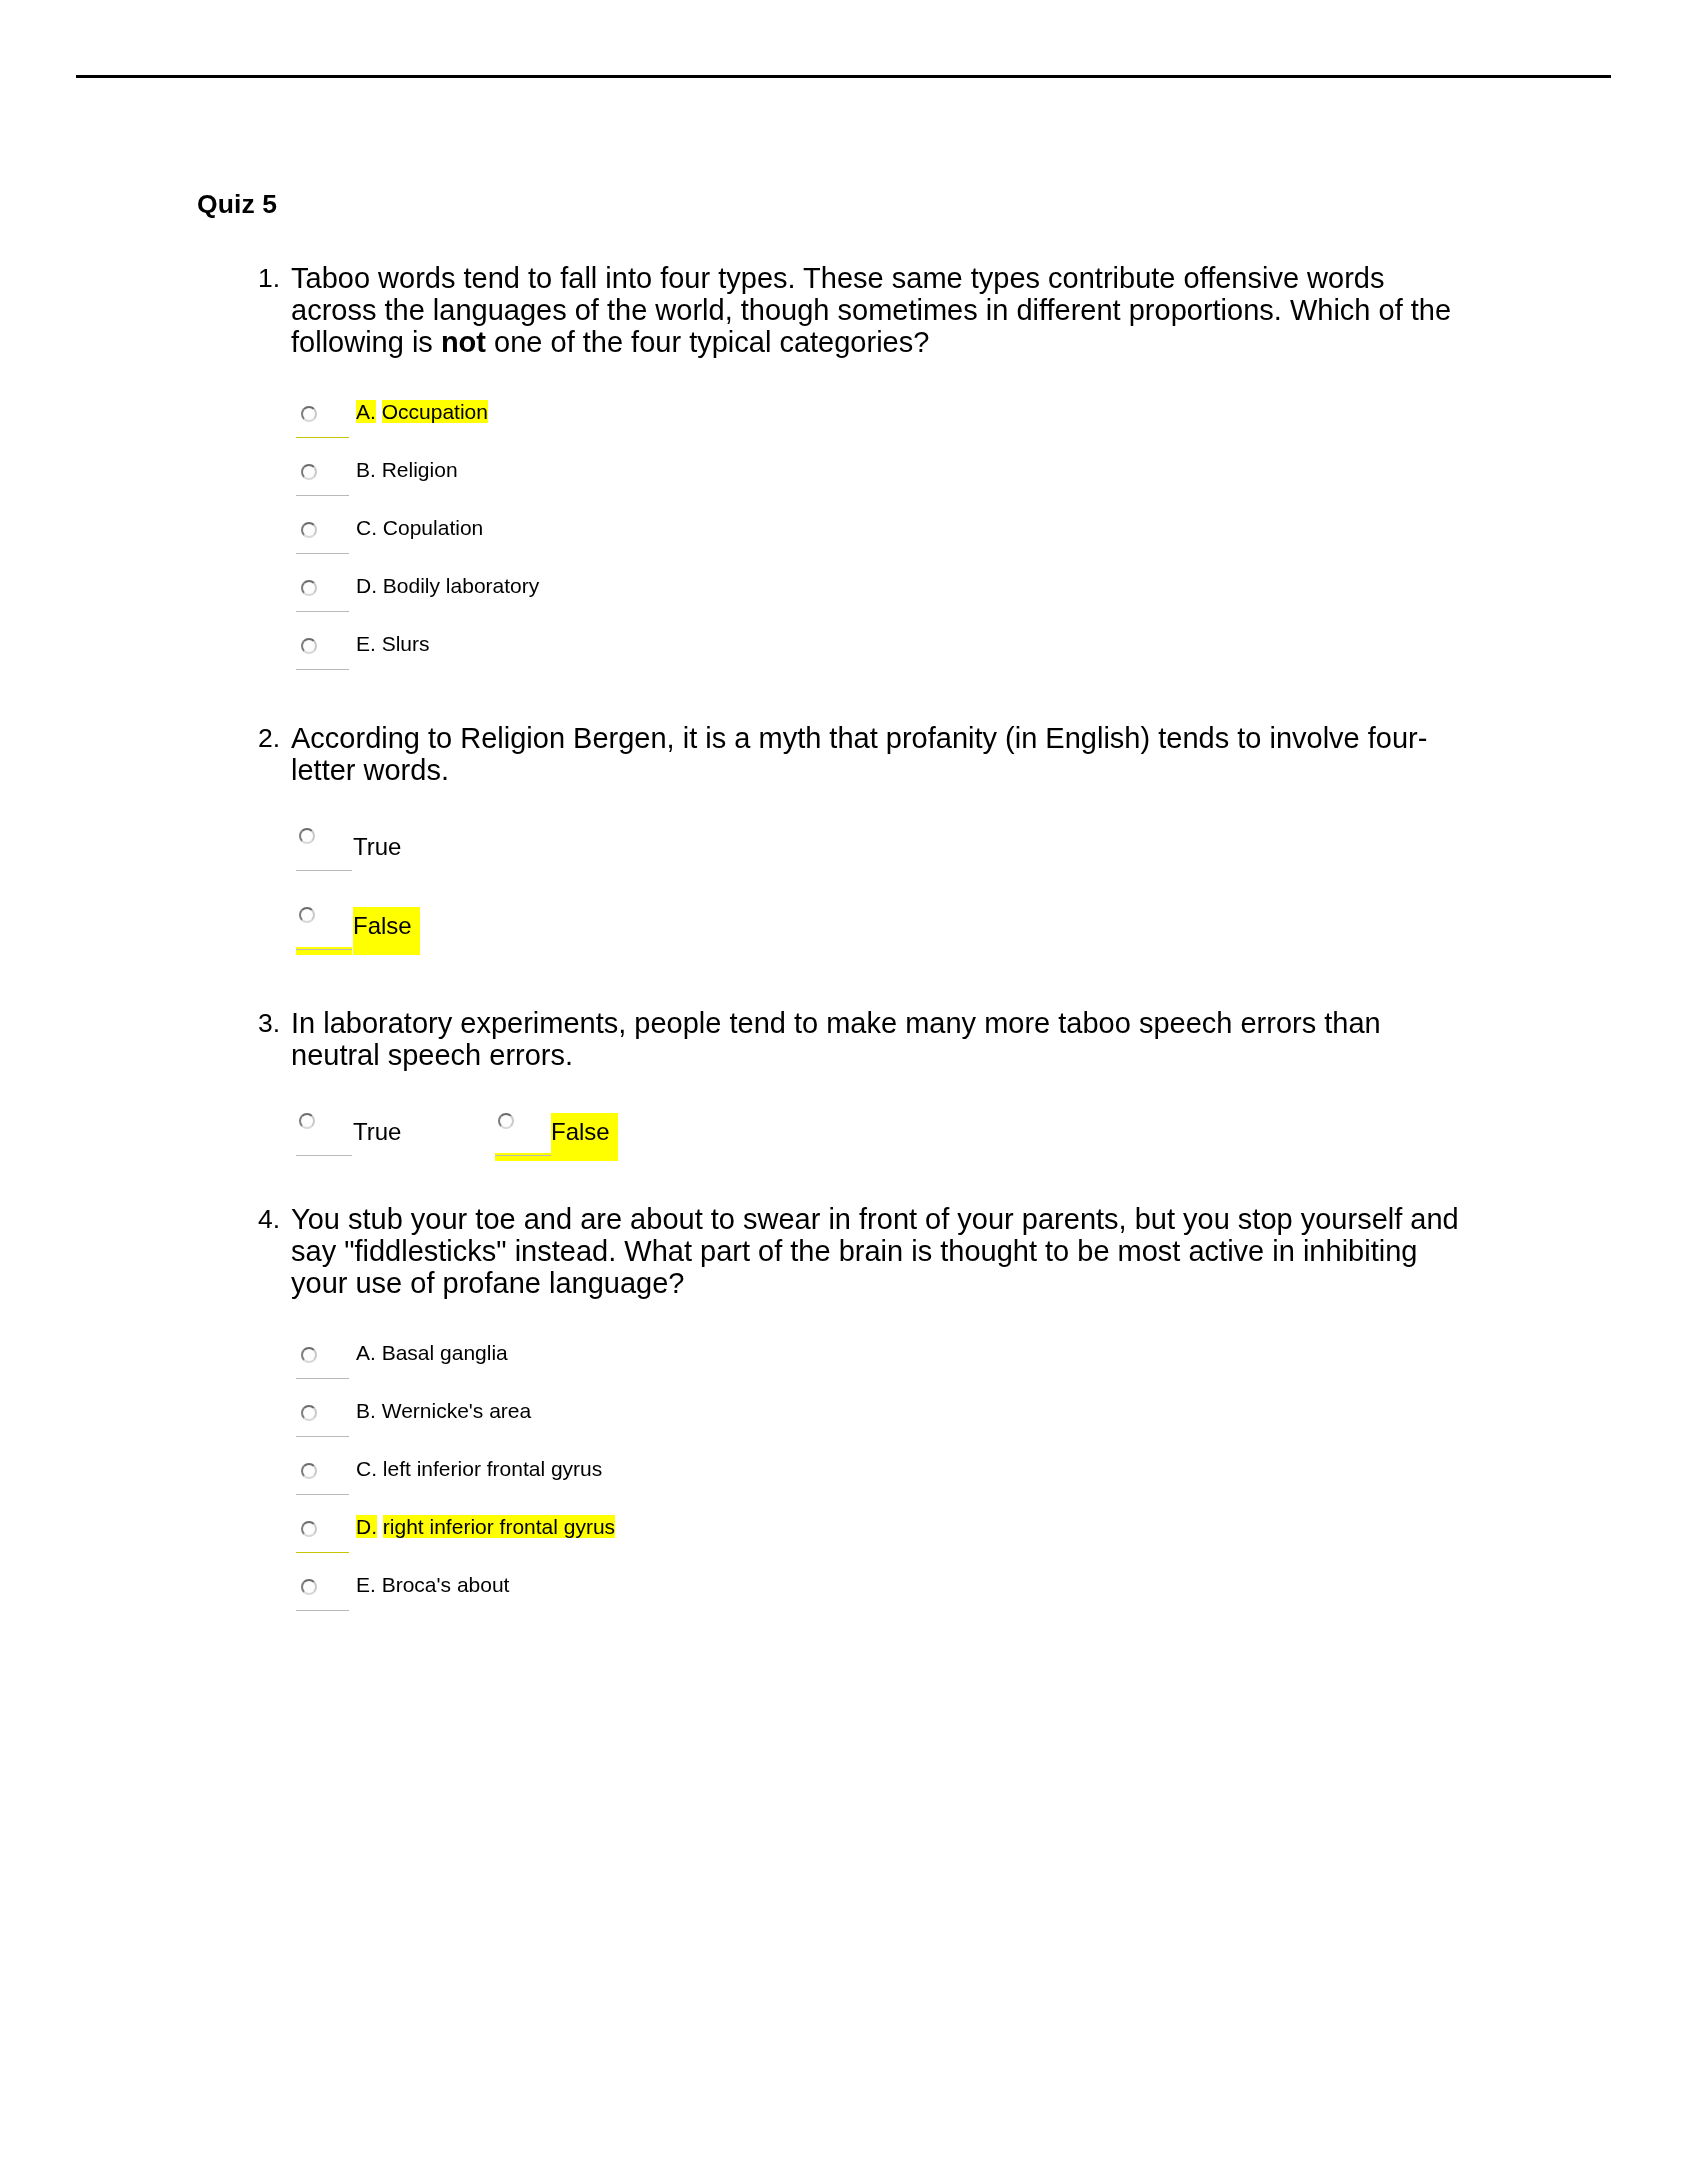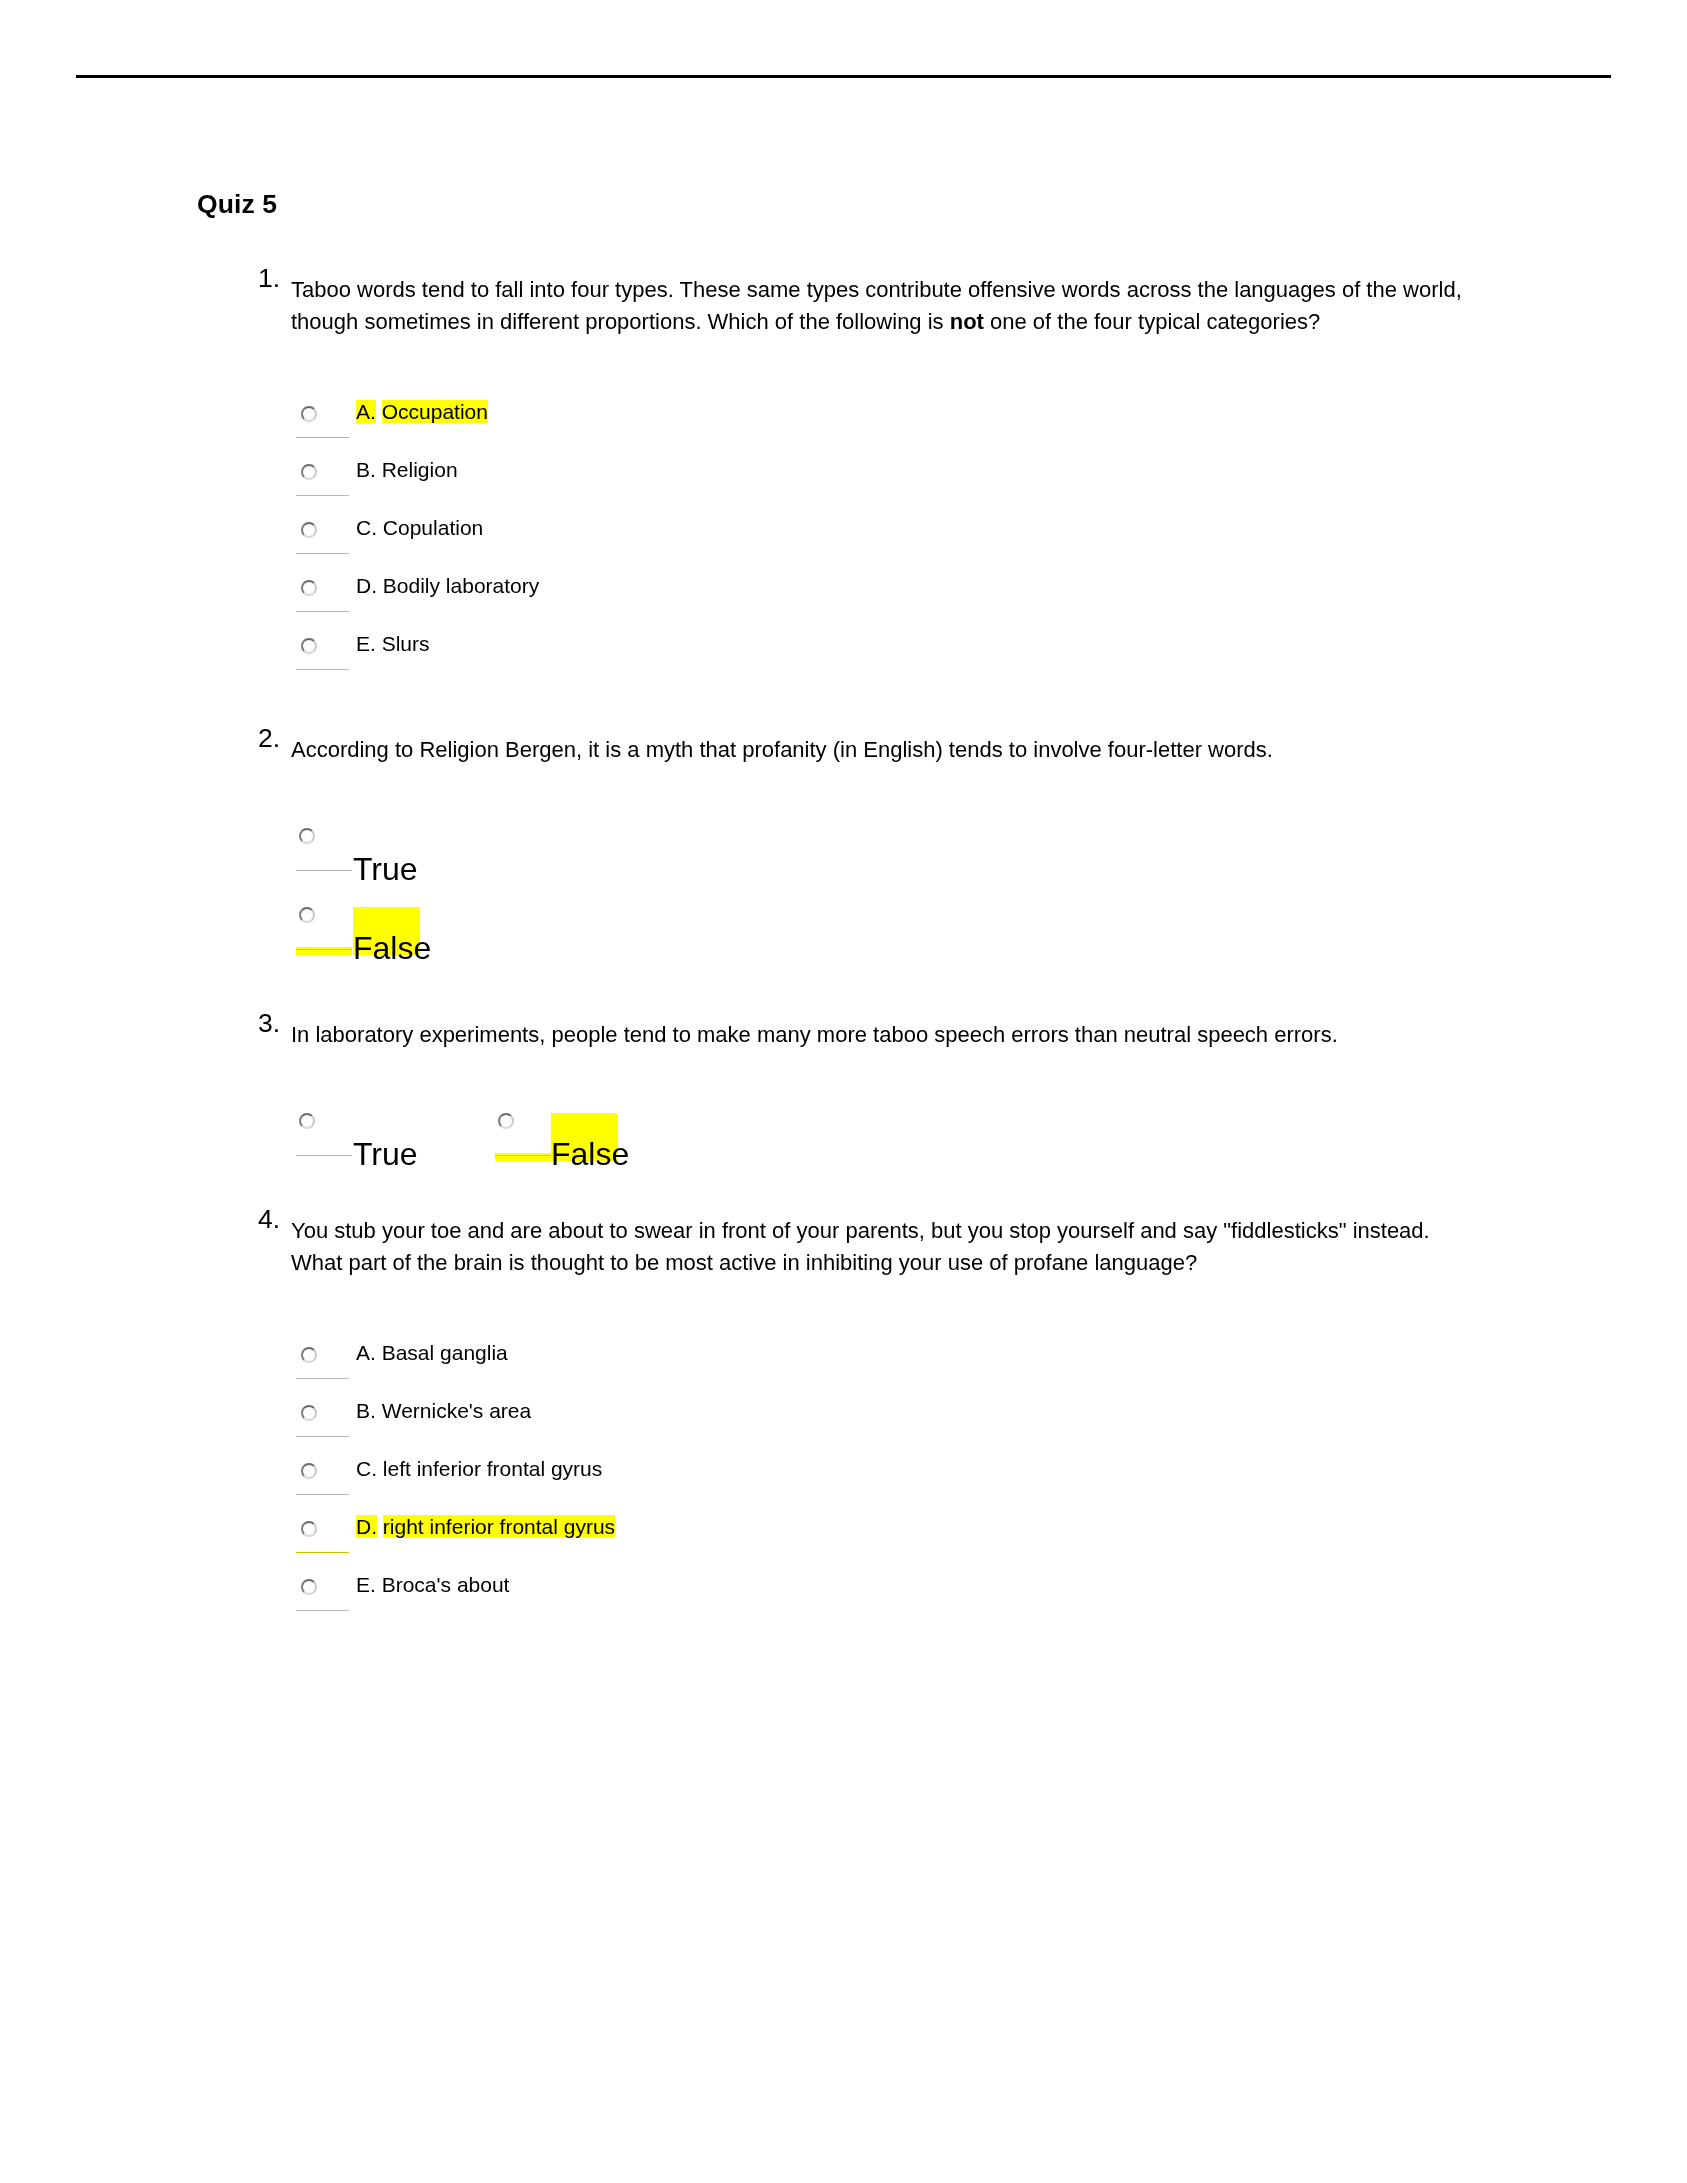--- a/index.html
+++ b/index.html
@@ -58,24 +58,23 @@
     text-align: right;
     font-size: 26.5px;
     line-height: 32px;
   }
 
   .q-text {
     position: absolute;
     left: 291px;
     top: 0;
     width: 1178px;
-    font-size: 22px;
+    font-size: 29px;
     line-height: 32px;
     text-align: left;
-    margin-top: 12px;
   }
   .q-text b { font-weight: bold; }
 
   
   .options {
     position: absolute;
     left: 0;
     top: 0;
   }
   .opt-row {
@@ -143,22 +142,22 @@
     position: absolute;
     left: 296px;
     top: 42px;
     width: 56px;
     height: 1.3px;
     background: #b9b9b9;
   }
   .tf-label {
     position: absolute;
     left: 353px;
-    top: 25px;
-    font-size: 32px;
+    top: 3px;
+    font-size: 24px;
     line-height: 32px;
     white-space: nowrap;
   }
   .tf-hl-box {
     position: absolute;
     background: #ffff00;
   }
 
   
   .tf-inline { position: absolute; left: 0; top: 0; height: 79px; }

